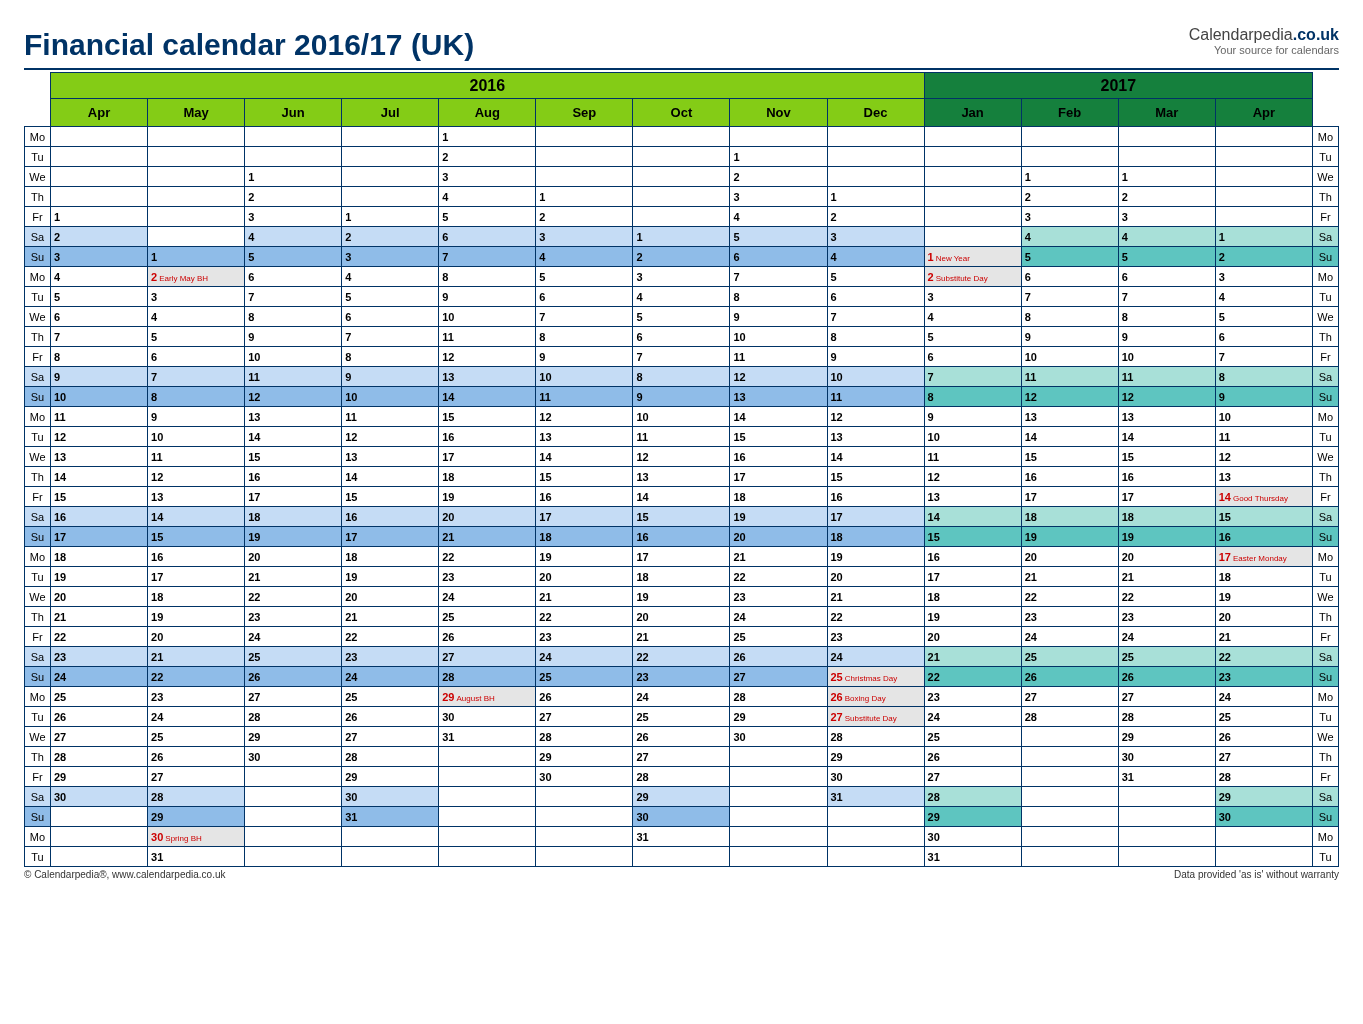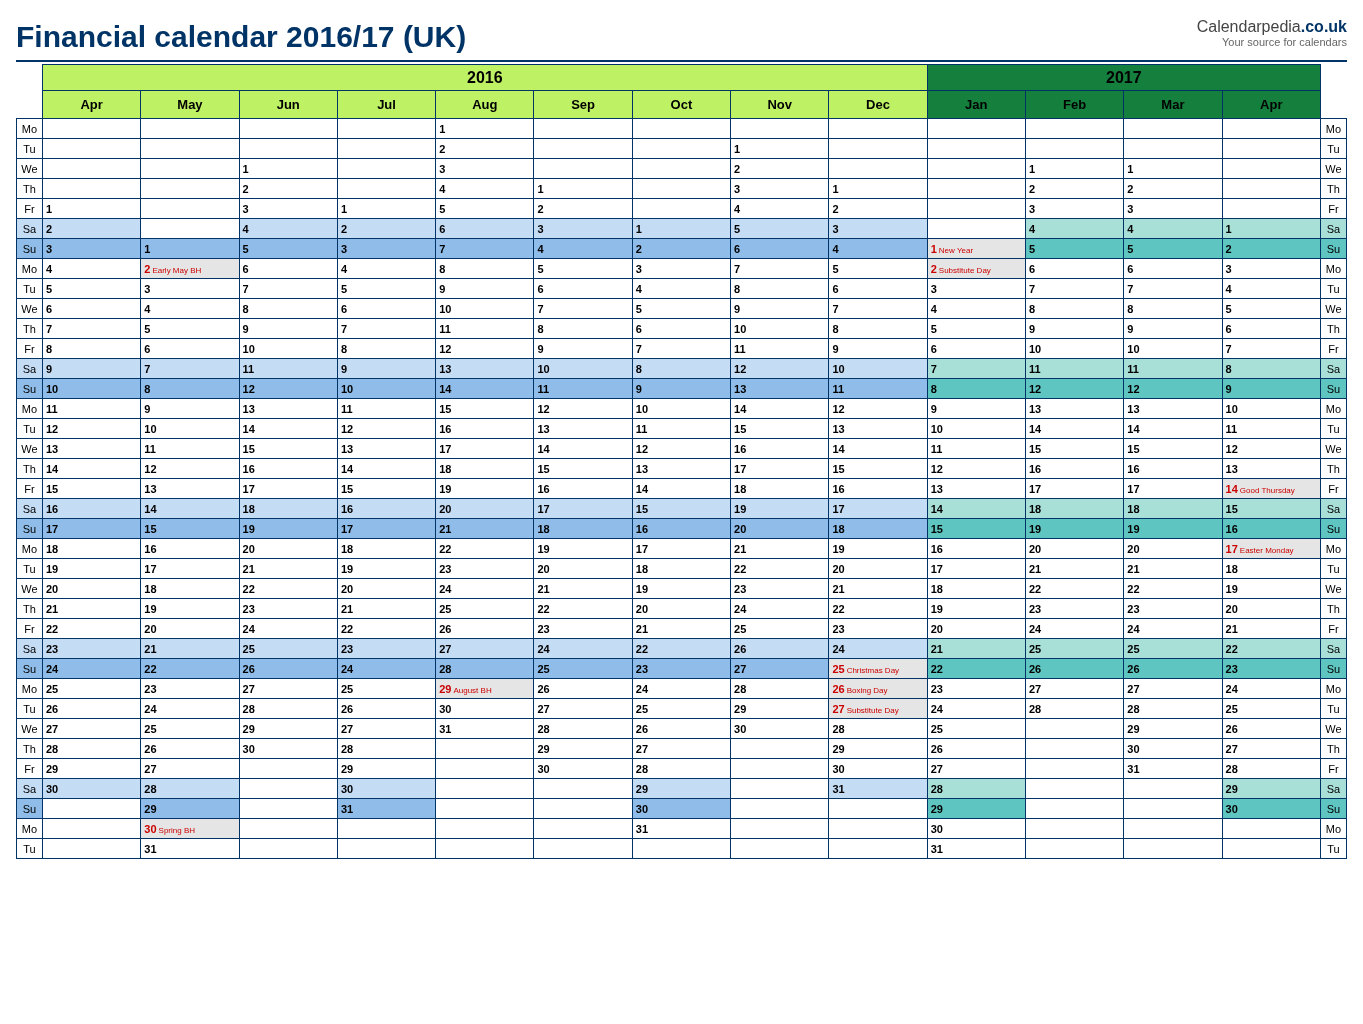--- a/index.html
+++ b/index.html
@@ -1,30 +1,30 @@
 <!DOCTYPE html>
 <html><head>
 <meta charset="utf-8">
 <style>
 *{box-sizing:border-box;margin:0;padding:0}
 body{font-family:Arial,Helvetica,sans-serif;background:#fff;width:1363px}
-.wrap{padding:16px}
+.wrap{padding:24px}
 .header{display:flex;justify-content:space-between;align-items:flex-start;border-bottom:2px solid #003366}
 .title{font-size:30px;font-weight:bold;color:#003366;padding:4px 0 6px 0}
 .brand{text-align:right;padding-top:2px}
 .brand .b1{font-size:16px;color:#444}
 .brand .b1 b{color:#003366;font-weight:bold}
 .brand .b2{font-size:11px;color:#666}
 table{border-collapse:collapse;width:100%;table-layout:fixed;margin-top:2px}
 td,th{border:1px solid #003366;font-size:11px;height:20px;vertical-align:middle;padding:0 3px;overflow:hidden;white-space:nowrap}
 .dcol{width:26px;text-align:center;font-weight:normal;background:#fff}
 .mcol{width:97px}
 .yrow td{font-weight:bold;text-align:center;font-size:16px;height:26px}
 .mrow td{font-weight:bold;text-align:center;font-size:13px;height:28px}
-.y16{background:#bef264}
+.y16{background:#84cc16}
 .y17{background:#15803d}
 .blank{background:#fff;border:none}
 .num{font-weight:bold;display:inline-block}
 .hol{background:#e5e5e5}
 .hol .num{color:#c00}
 .holtxt{font-size:8px;color:#c00;padding-left:2px}
 .sa16{background:#c5dcf5}
 .su16{background:#8fbce8}
 .sa17{background:#a8e0d8}
 .su17{background:#5ec5c0}
@@ -693,13 +693,17 @@
           <td class="mcol empty"></td>
           <td class="mcol"><span class="num">31</span></td>
           <td class="mcol empty"></td>
           <td class="mcol empty"></td>
           <td class="mcol empty"></td>
           <td class="dcol">Tu</td>
         </tr>
       </tbody>
     </table>
 
+<div class="footer">
+ <span>© Calendarpedia®, www.calendarpedia.co.uk</span>
+ <span>Data provided 'as is' without warranty</span>
+</div>
 </div>
 
 </body></html>

